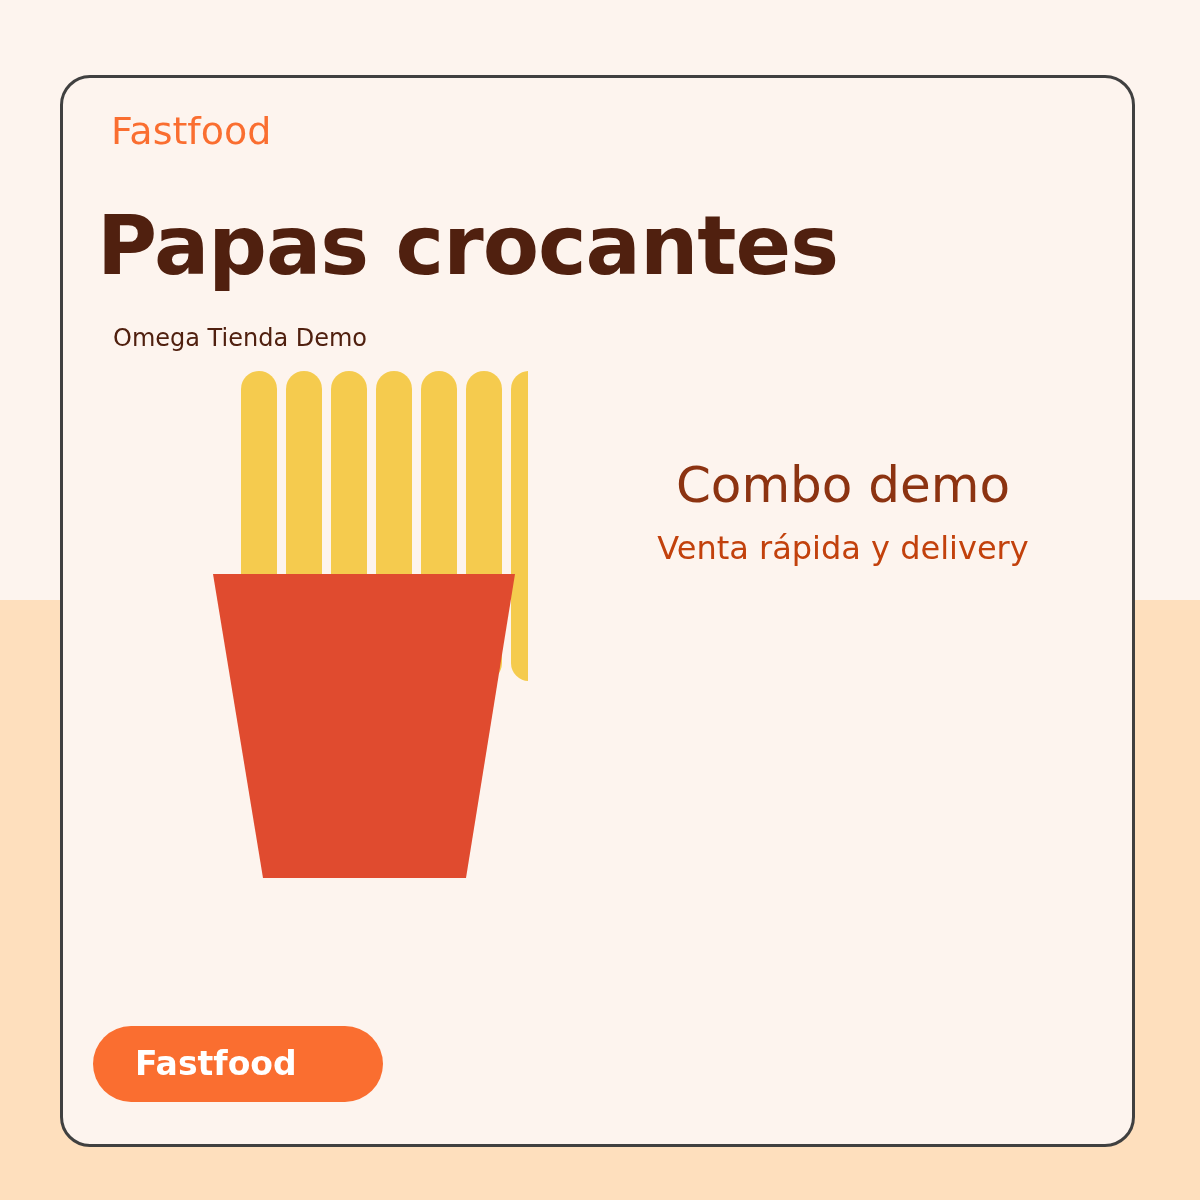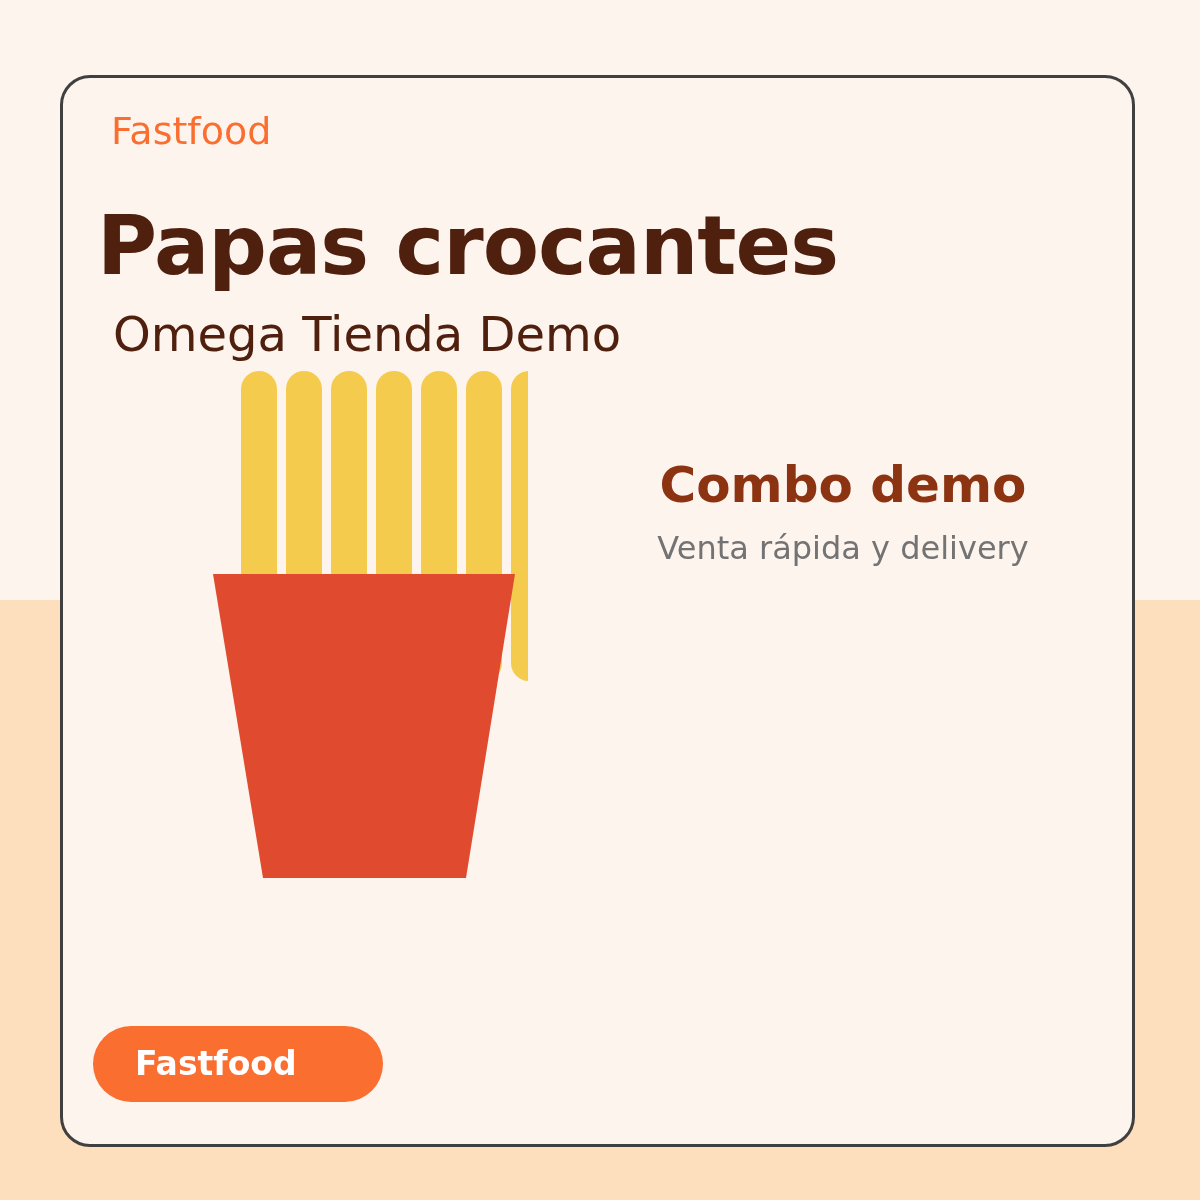--- a/index.html
+++ b/index.html
@@ -70,22 +70,22 @@
     font-size: 82px;
     font-weight: 700;
     color: #50200F;
     letter-spacing: -1px;
     white-space: nowrap;
     line-height: 1;
   }
   .subtitle {
     position: absolute;
     left: 50px;
-    top: 232px;
-    font-size: 48px;
+    top: 248px;
+    font-size: 24px;
     font-weight: 400;
     color: #50200F;
     white-space: nowrap;
     line-height: 1;
   }
 
   
   .fries-art {
     position: absolute;
     left: 85px;
@@ -98,30 +98,30 @@
   
   .promo {
     position: absolute;
     left: 520px;
     top: 380px;
     width: 520px;
     text-align: center;
   }
   .promo-title {
     font-size: 50px;
-    font-weight: 700;
+    font-weight: 400;
     color: #8C3311;
     line-height: 1.1;
     white-space: nowrap;
   }
   .promo-sub {
     margin-top: 18px;
     font-size: 32px;
     font-weight: 400;
-    color: #737373;
+    color: #c2410c;
     line-height: 1.1;
     white-space: nowrap;
   }
 
   
   .cta-button {
     position: absolute;
     left: 30px;
     bottom: 42px;
     width: 290px;

